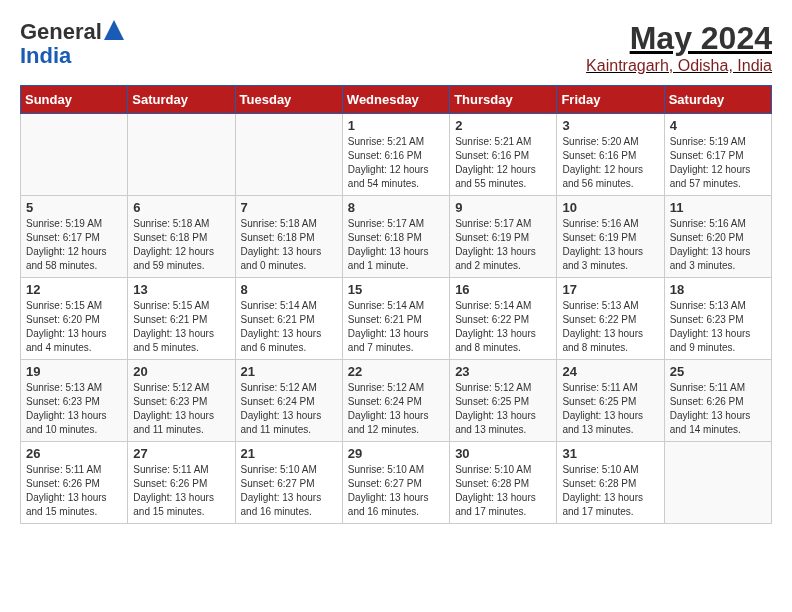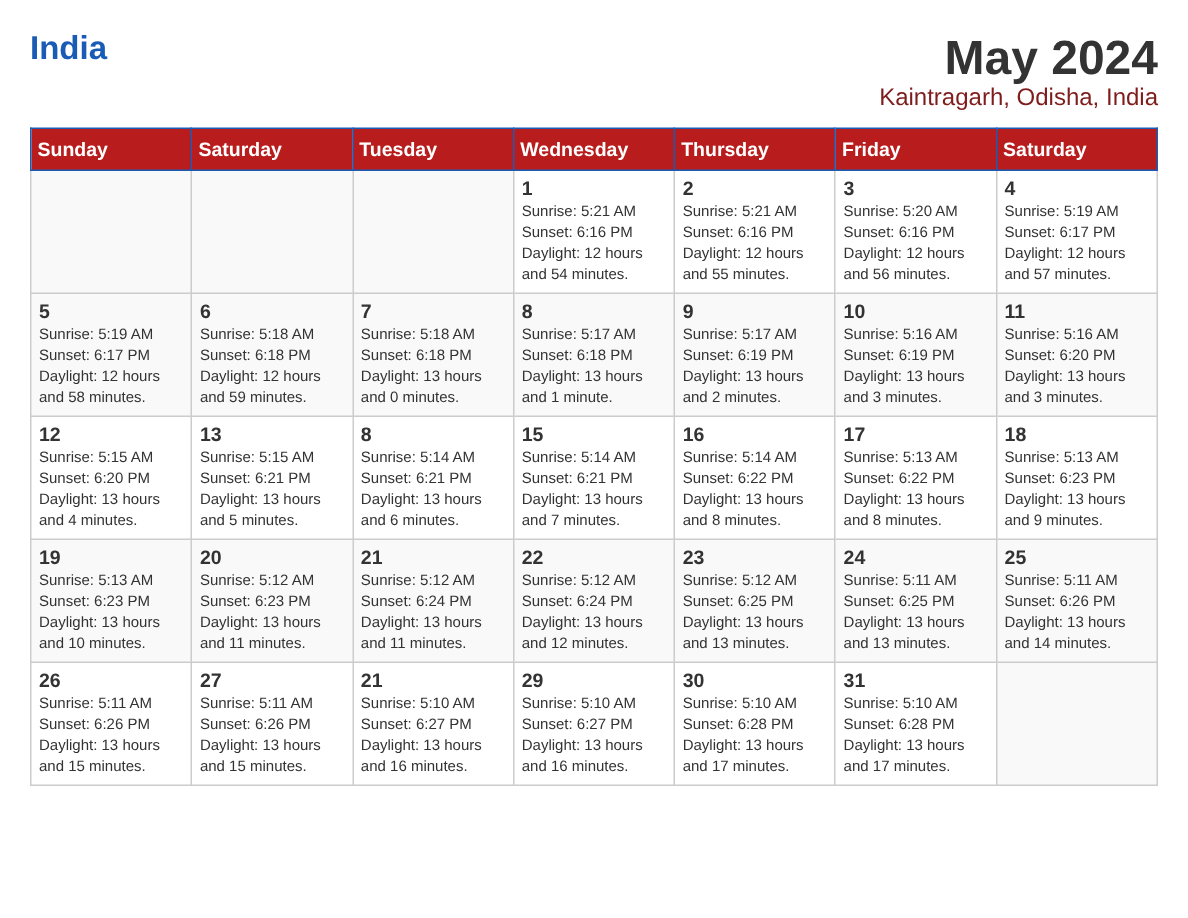--- a/index.html
+++ b/index.html
@@ -22,20 +22,21 @@
       align-items: flex-start;
     }
     .logo-text {
       font-size: 22px;
       font-weight: bold;
       color: #333;
       line-height: 1.1;
     }
     .title-block {
       text-align: right;
+      text-decoration: underline;
     }
     .title-block h1 {
       font-size: 32px;
       font-weight: bold;
       color: #333;
     }
     .title-block h2 {
       font-size: 16px;
       font-weight: normal;
       color: #7f1d1d;
@@ -82,20 +83,26 @@
     tr:nth-child(odd) td { background: #fff; }
     
     thead tr th { background: #1a5bb5; }
   </style>
 </head>
 <body>
 
 <div>
   <div class="header">
     <div class="logo">
+      <div style="display:flex;align-items:center;">
+        <span class="logo-text">General</span>
+        <svg width="20" height="20" viewBox="0 0 20 20" style="margin-left:2px;margin-top:-4px;">
+          <polygon points="0,20 10,0 20,20" fill="#1a5bb5"></polygon>
+        </svg>
+      </div>
       <span class="logo-text" style="color:#1a5bb5;">India</span>
     </div>
     <div class="title-block">
       <h1>May 2024</h1>
       <h2>Kaintragarh, Odisha, India</h2>
     </div>
   </div>
 
   <table class="calendar">
     <thead>

